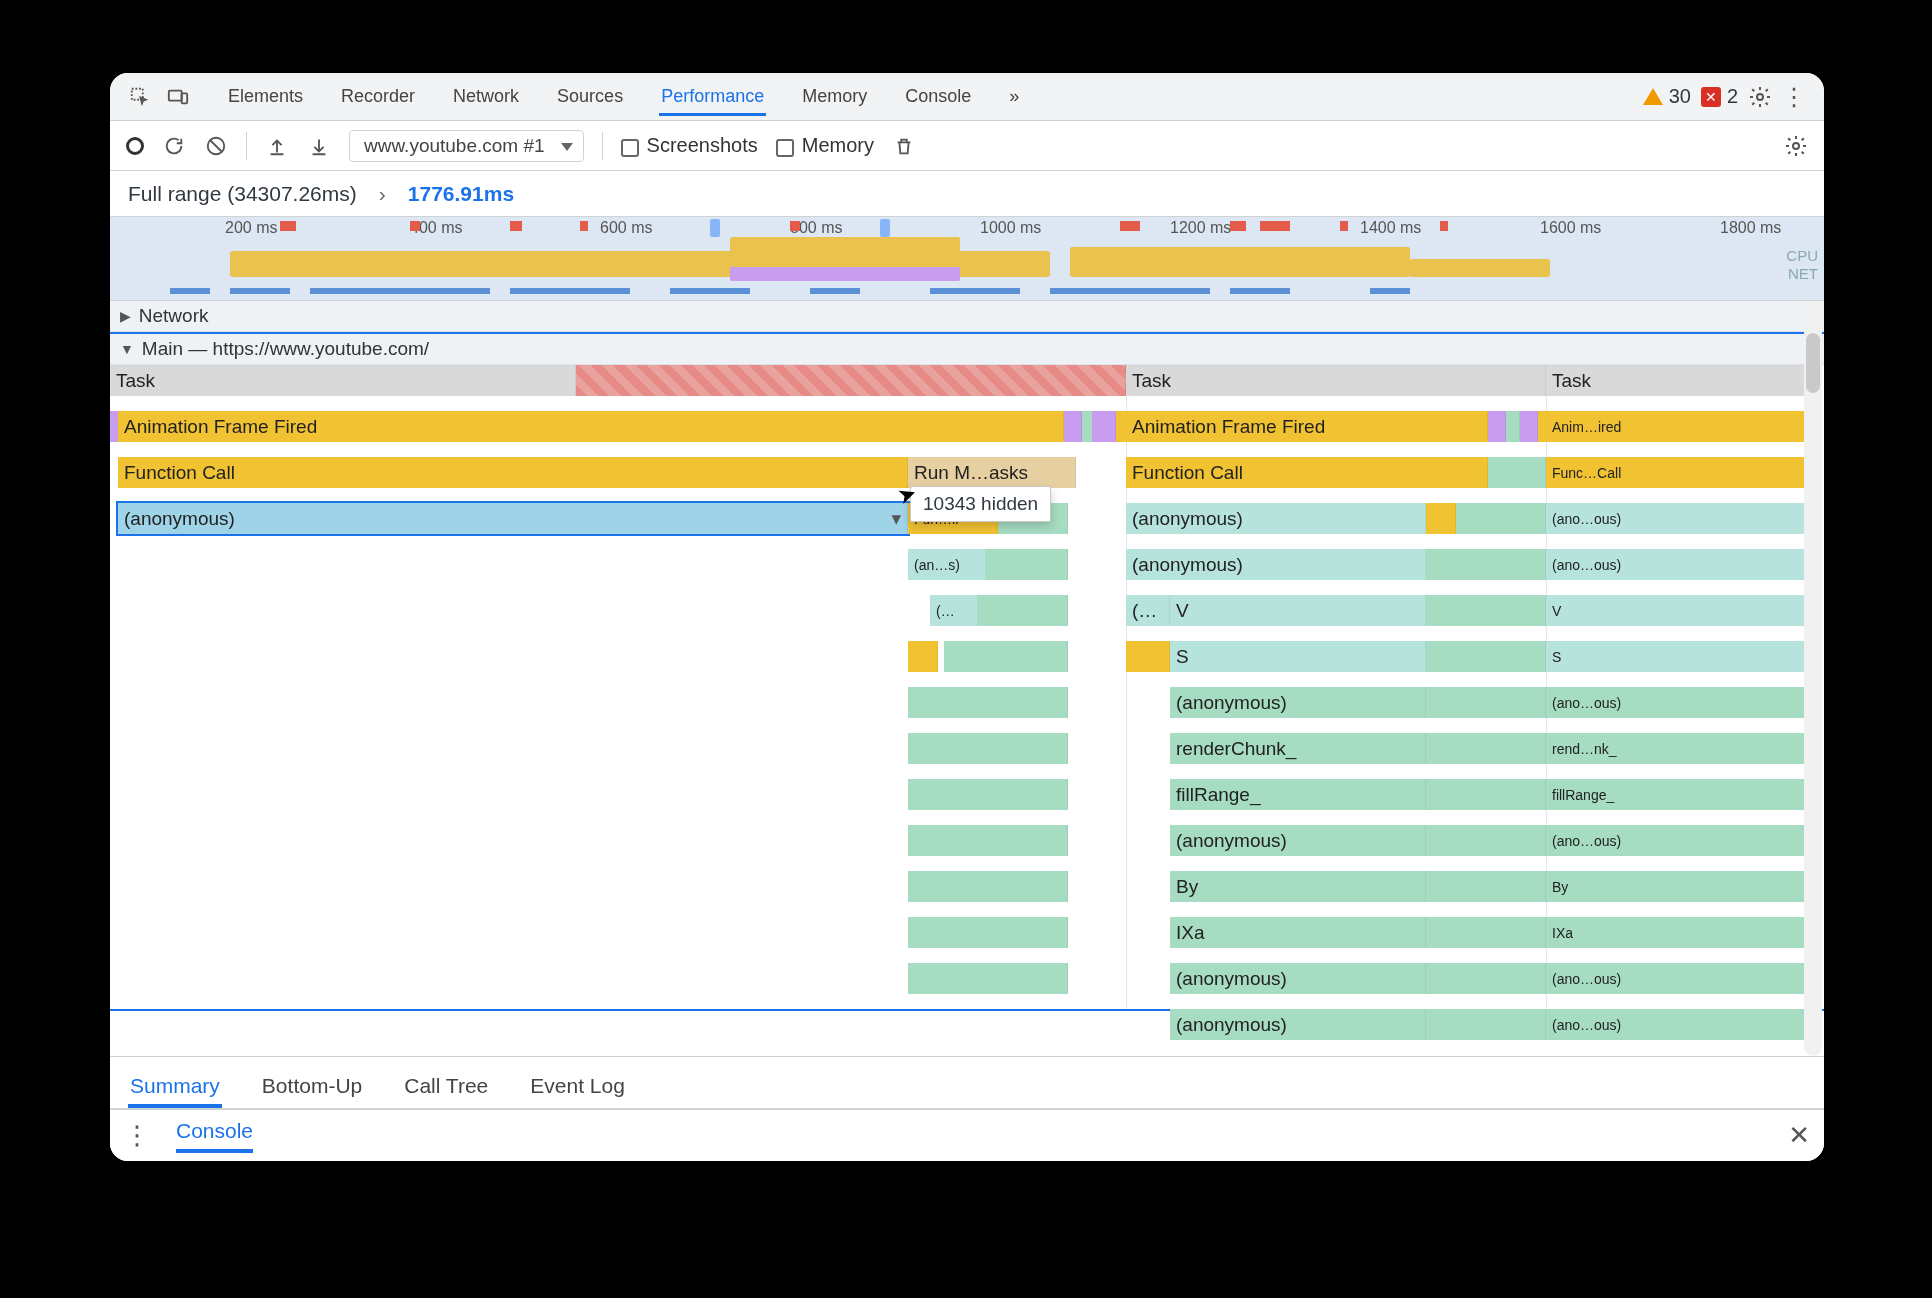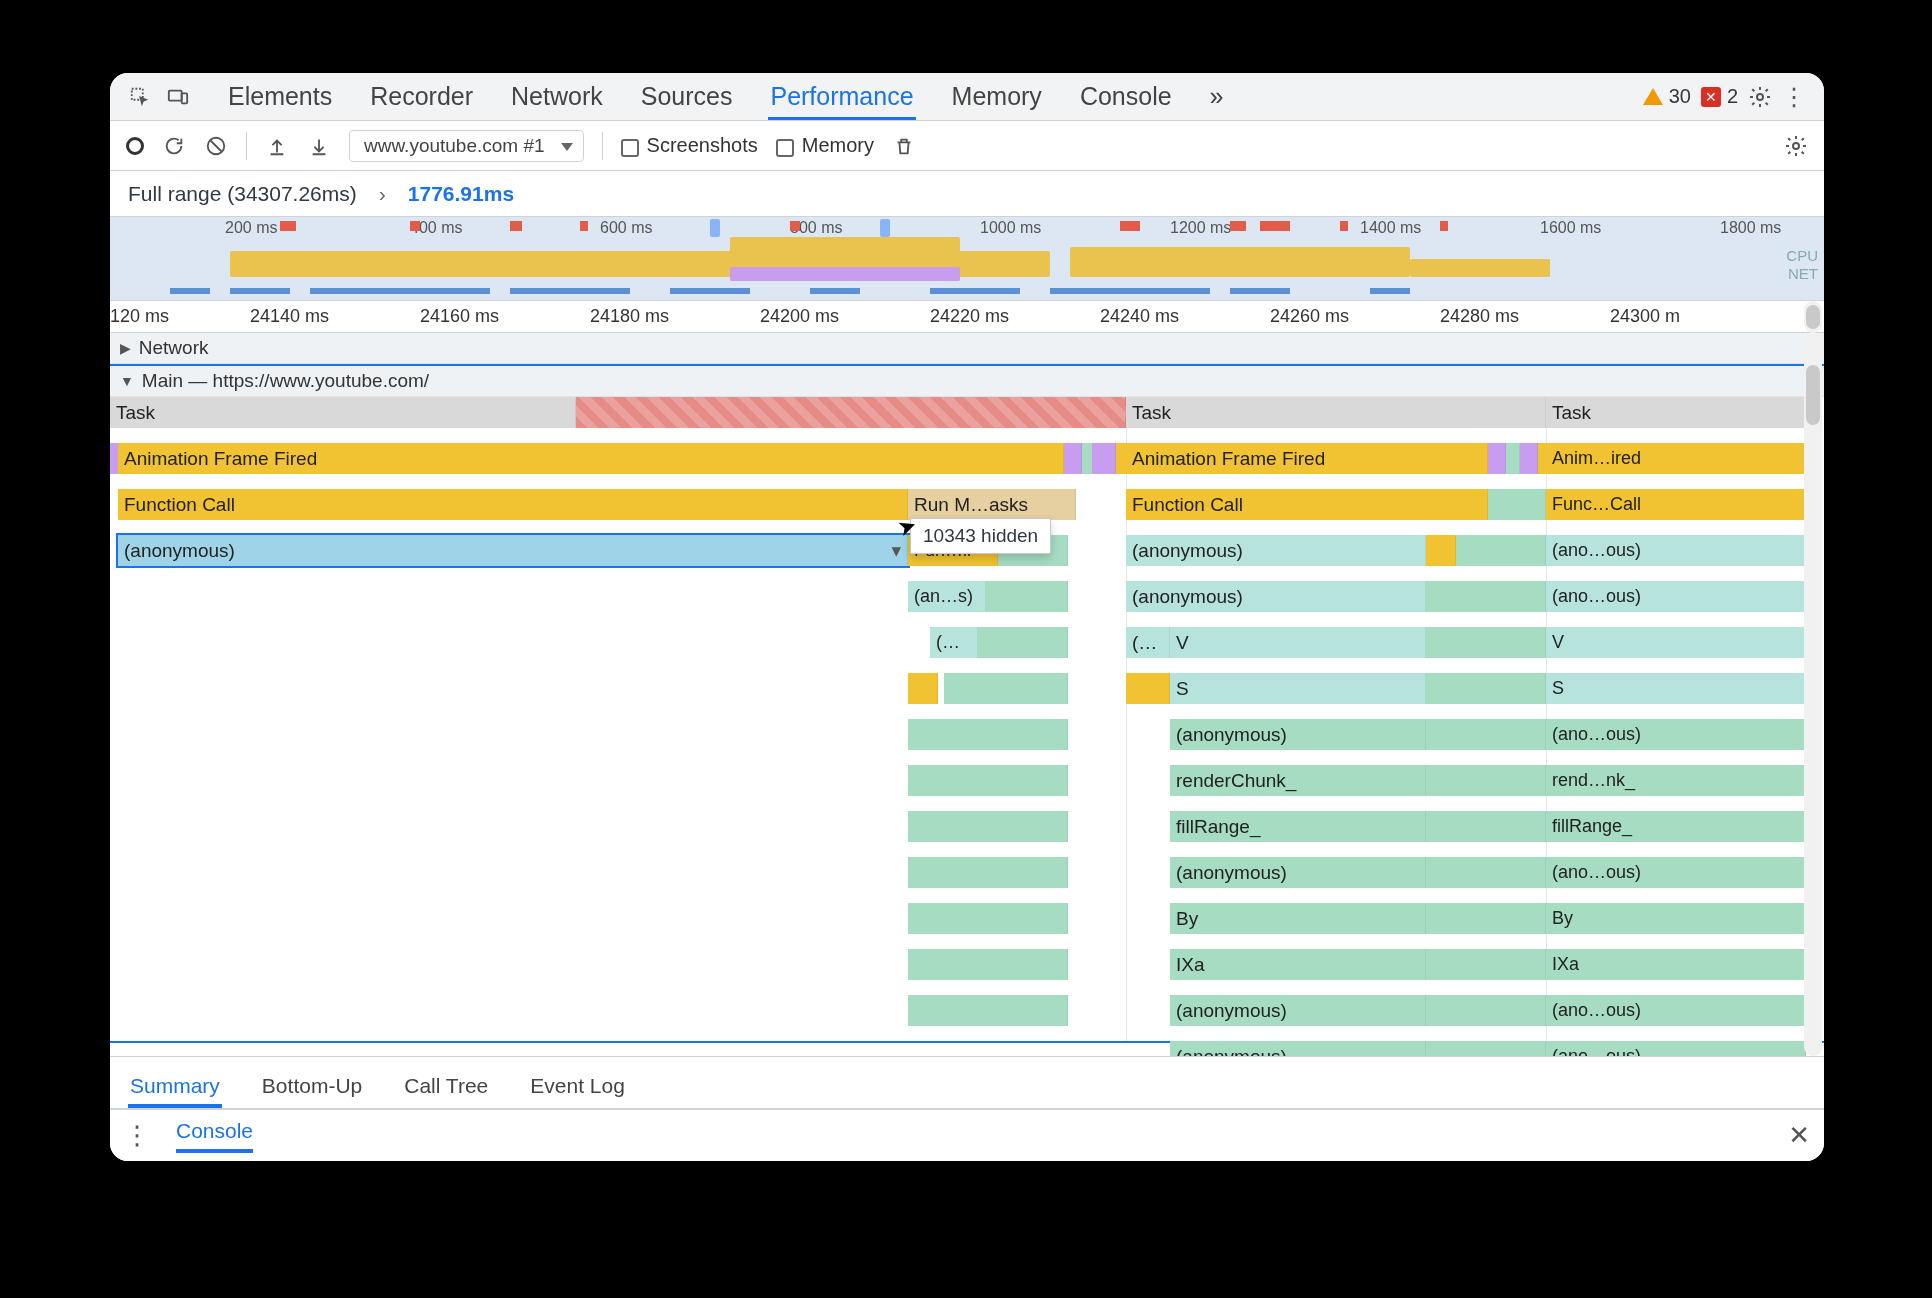--- a/index.html
+++ b/index.html
@@ -43,21 +43,21 @@
   .title {position:absolute;left:0;right:0;text-align:center;font-weight:700;font-size:21px;color:#3b3b3b;pointer-events:none}
   
   .tabstrip{
     height:48px;background:#f1f3f4;border-bottom:1px solid #cfd3d6;display:flex;align-items:center;
     padding:0 18px;gap:14px;
   }
   .ts-left{display:flex;align-items:center;gap:14px}
   .ico{width:24px;height:24px;display:inline-flex;align-items:center;justify-content:center;color:#555}
   .ico svg{width:22px;height:22px;stroke:currentColor;fill:none;stroke-width:2}
   .tabs{display:flex;gap:34px;margin-left:22px}
-  .tab{font-size:25px;color:#444;padding:9px 2px;cursor:pointer;white-space:nowrap}
+  .tab{font-size:18px;color:#444;padding:9px 2px;cursor:pointer;white-space:nowrap}
   .tab.active{color:#1a73e8;border-bottom:3px solid #1a73e8;padding-bottom:6px}
   .ts-right{margin-left:auto;display:flex;align-items:center;gap:10px}
   .warnpill{display:flex;align-items:center;gap:6px;font-size:20px}
   .tri{width:0;height:0;border-left:10px solid transparent;border-right:10px solid transparent;border-bottom:17px solid #f29900}
   .errsq{width:20px;height:20px;background:#d93025;color:#fff;display:inline-flex;align-items:center;justify-content:center;font-size:14px;border-radius:3px}
   
   .toolbar{height:50px;border-bottom:1px solid #cfd3d6;display:flex;align-items:center;padding:0 16px;gap:18px;background:#fff}
   .rec{width:18px;height:18px;border:3px solid #333;border-radius:50%}
   .divider{width:1px;height:28px;background:#cfd3d6}
   .select{border:1px solid #cfd3d6;border-radius:4px;padding:4px 38px 4px 14px;font-size:19px;color:#444;position:relative;background:#fff}
@@ -106,21 +106,21 @@
   .dtabs{height:52px;border-bottom:1px solid #cfd3d6;display:flex;align-items:flex-end;gap:38px;padding:0 18px;background:#fff}
   .dtab{font-size:21px;color:#444;padding:0 2px 10px}
   .dtab.active{color:#1a73e8;border-bottom:4px solid #1a73e8;padding-bottom:6px}
   
   .drawer{height:52px;display:flex;align-items:center;padding:0 14px;border-top:1px solid #cfd3d6;background:#fff}
   .drawer .dots{font-size:26px;color:#555;margin-right:26px;cursor:pointer}
   .drawer .ctab{color:#1a73e8;font-size:21px;padding-bottom:6px;border-bottom:4px solid #1a73e8}
   .drawer .close{margin-left:auto;font-size:26px;color:#555;cursor:pointer}
   
   .colsep{position:absolute;top:84px;bottom:0;width:1px;background:#e2e5e9}
-  .narrow{font-size:18px}
+  .narrow{font-size:14px}
 </style>
 </head>
 <body>
 
 <div class="window">
 
 
   <div class="tabstrip">
     <div class="ts-left">
       <span class="ico">
@@ -261,35 +261,20 @@
       <span class="nb" style="left:820px;width:90px"></span>
       <span class="nb" style="left:940px;width:160px"></span>
       <span class="nb" style="left:1120px;width:60px"></span>
       <span class="nb" style="left:1260px;width:40px"></span>
     </div>
 
     <div style="position:absolute;left:600px;top:2px;width:10px;height:18px;background:#8ab4f8;border-radius:2px"></div>
     <div style="position:absolute;left:770px;top:2px;width:10px;height:18px;background:#8ab4f8;border-radius:2px"></div>
   </div>
 
-  <div class="ruler">
-    <span style="left:0px">120 ms</span>
-    <span style="left:140px">24140 ms</span>
-    <span style="left:310px">24160 ms</span>
-    <span style="left:480px">24180 ms</span>
-    <span style="left:650px">24200 ms</span>
-    <span style="left:820px">24220 ms</span>
-    <span style="left:990px">24240 ms</span>
-    <span style="left:1160px">24260 ms</span>
-    <span style="left:1330px">24280 ms</span>
-    <span style="left:1500px">24300 m</span>
-    <div class="vscroll" style="top:0;height:32px">
-      <div class="vthumb" style="top:4px;height:24px"></div>
-    </div>
-  </div>
 
   <div class="tracks">
     <div class="trackhead">
       <span class="arrow">▶</span>
       <span>Network</span>
     </div>
 
     <div class="mainzone">
       <div class="trackhead" style="background:#eef2f5">
         <span class="arrow">▼</span>

